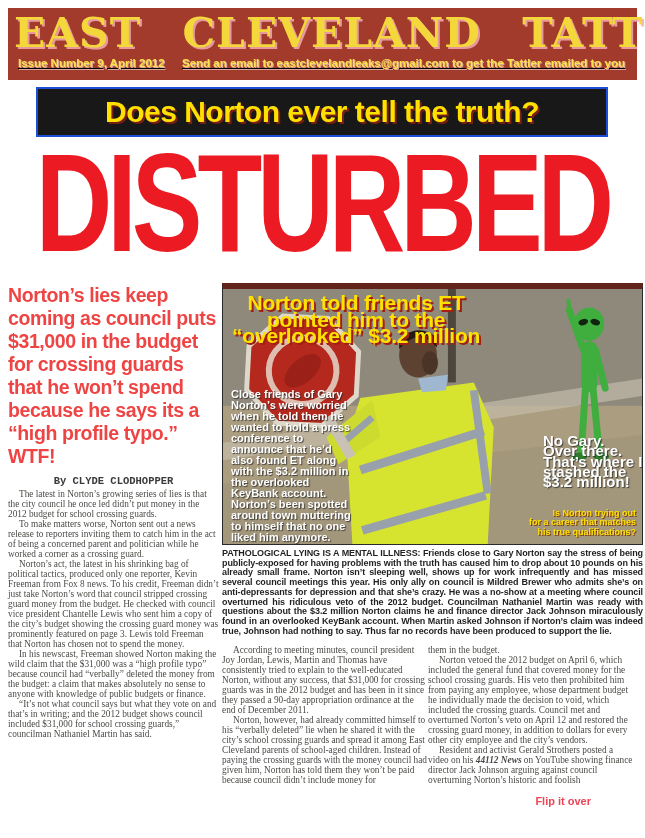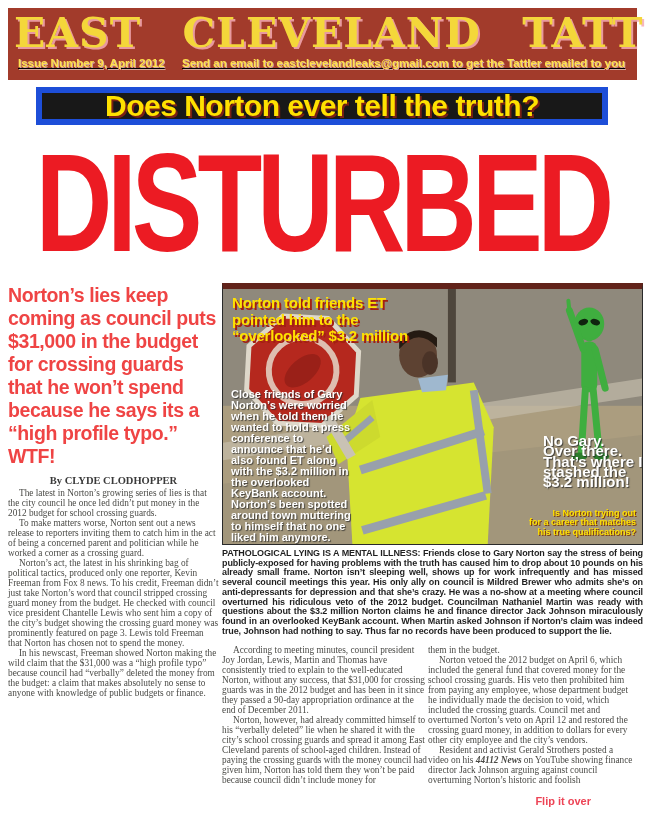--- a/index.html
+++ b/index.html
@@ -29,22 +29,22 @@
     color:#ffe14d; font-weight:bold; font-size:11.5px;
     text-shadow:1px 1px 0 rgba(255,255,255,.55);
   }
   .masthead-email {
     color:#ffe14d; font-weight:bold; font-size:11.5px;
     text-shadow:1px 1px 0 rgba(255,255,255,.55);
   }
 
   
   .banner {
-    position:absolute; left:36px; top:87px; width:572px; height:38px;
-    background:#181818; border:6px solid #1d4ed8;
+    position:absolute; left:36px; top:87px; width:572px; height:50px;
+    background:#181818; border:2px solid #1d4ed8;
     display:flex; align-items:center; justify-content:center;
   }
   .banner-text {
     color:#ffe100; font-weight:bold; font-size:30px; letter-spacing:-0.5px;
     text-shadow:2px 2px 0 #7a1f14; white-space:nowrap;
   }
 
   
   .disturbed-wrap { position:absolute; left:0; top:128px; width:645px; height:150px; }
   .disturbed {
@@ -53,21 +53,21 @@
     transform:scaleY(1.32); transform-origin:center top;
   }
 
   
   .left-col { position:absolute; left:8px; top:284px; width:211px; }
   .story-headline {
     font-weight:bold; font-size:19.5px; line-height:23px;
     letter-spacing:-0.4px; color:#ef4444;
   }
   .byline {
-    font-family:Liberation Serif, serif; font-weight:bold;
+    font-family:Liberation Mono, monospace; font-weight:bold;
     font-size:10.5px; text-align:center; color:#3a3a3a;
     margin-top:7px; margin-bottom:2px;
   }
   .body-text p {
     font-family:"Liberation Serif", serif;
     font-size:9.3px; line-height:10px; color:#4a4a46;
     text-indent:11px;
   }
   .no-indent { text-indent:0 !important; }
 
@@ -75,22 +75,22 @@
   .photo {
     position:absolute; left:222px; top:283px; width:421px; height:262px;
     border-top:6px solid #62231a; border-left:1px solid #2a2a2a;
     border-right:1px solid #2a2a2a; border-bottom:1px solid #2a2a2a;
     overflow:hidden; background:#ab9d7f;
   }
   .photo svg { position:absolute; left:0; top:0; width:100%; height:100%; }
   .pre { white-space:pre-line; }
   .overlay-head {
     position:absolute; left:9px; top:6px;
-    color:#ffe100; font-weight:bold; font-size:15px; line-height:16.5px;
-    text-shadow:2px 2px 0 #a31f12; letter-spacing:-0.2px;
+    color:#ffe100; font-weight:bold; font-size:21px; line-height:16.5px;
+    text-shadow:2px 2px 0 #a31f12; letter-spacing:-0.2px;text-align:center;
   }
   .caption-left {
     position:absolute; left:8px; top:100px; width:122px;
     color:#ffffff; font-weight:bold; font-size:11px; line-height:11px;
     text-shadow:1px 1px 1px rgba(40,40,40,.8);
   }
   .alien-speech {
     position:absolute; left:320px; top:147px; width:105px;
     color:#ffffff; font-weight:bold; font-size:15px; line-height:10.3px;
     text-shadow:1px 1px 1px rgba(40,40,40,.8);
@@ -145,20 +145,21 @@
 </div>
 
 <section class="left-col">
   <h2 class="story-headline">Norton’s lies keep coming as council puts $31,000 in the budget for crossing guards that he won’t spend because he says its a “high profile typo.” WTF!</h2>
   <div class="byline">By CLYDE CLODHOPPER</div>
   <div class="body-text">
     <p>The latest in Norton’s growing series of lies is that the city council he once led didn’t put money in the 2012 budget for school crossing guards.</p>
     <p>To make matters worse, Norton sent out a news release to reporters inviting them to catch him in the act of being a concerned parent and politician while he worked a corner as a crossing guard.</p>
     <p>Norton’s act, the latest in his shrinking bag of political tactics, produced only one reporter, Kevin Freeman from Fox 8 news.  To his credit, Freeman didn’t just take Norton’s word that council stripped crossing guard money from the budget.  He checked with council vice president Chantelle Lewis who sent him a copy of the city’s budget showing the crossing guard money was prominently featured on page 3.  Lewis told Freeman that Norton has chosen not to spend the money.</p>
     <p>In his newscast, Freeman showed Norton making the wild claim that the $31,000 was a “high profile typo” because council had “verbally” deleted the money from the budget: a claim that makes absolutely no sense to anyone with knowledge of public budgets or finance.</p>
+    <p>“It’s not what council says but what they vote on and that’s in writing; and the 2012 budget shows council included $31,000 for school crossing guards,” councilman Nathaniel Martin has said.</p>
   </div>
 </section>
 
 <figure class="photo">
   <svg viewBox="0 0 421 262" preserveAspectRatio="none">
 
     <rect x="0" y="0" width="421" height="262" fill="#ab9d7f"></rect>
     <rect x="0" y="0" width="421" height="120" fill="#8f897c"></rect>
     <polygon points="0,158 421,92 421,110 0,176" fill="#c6bfae" opacity="0.65"></polygon>
     <polygon points="0,200 421,150 421,262 0,262" fill="#a2967b"></polygon>

